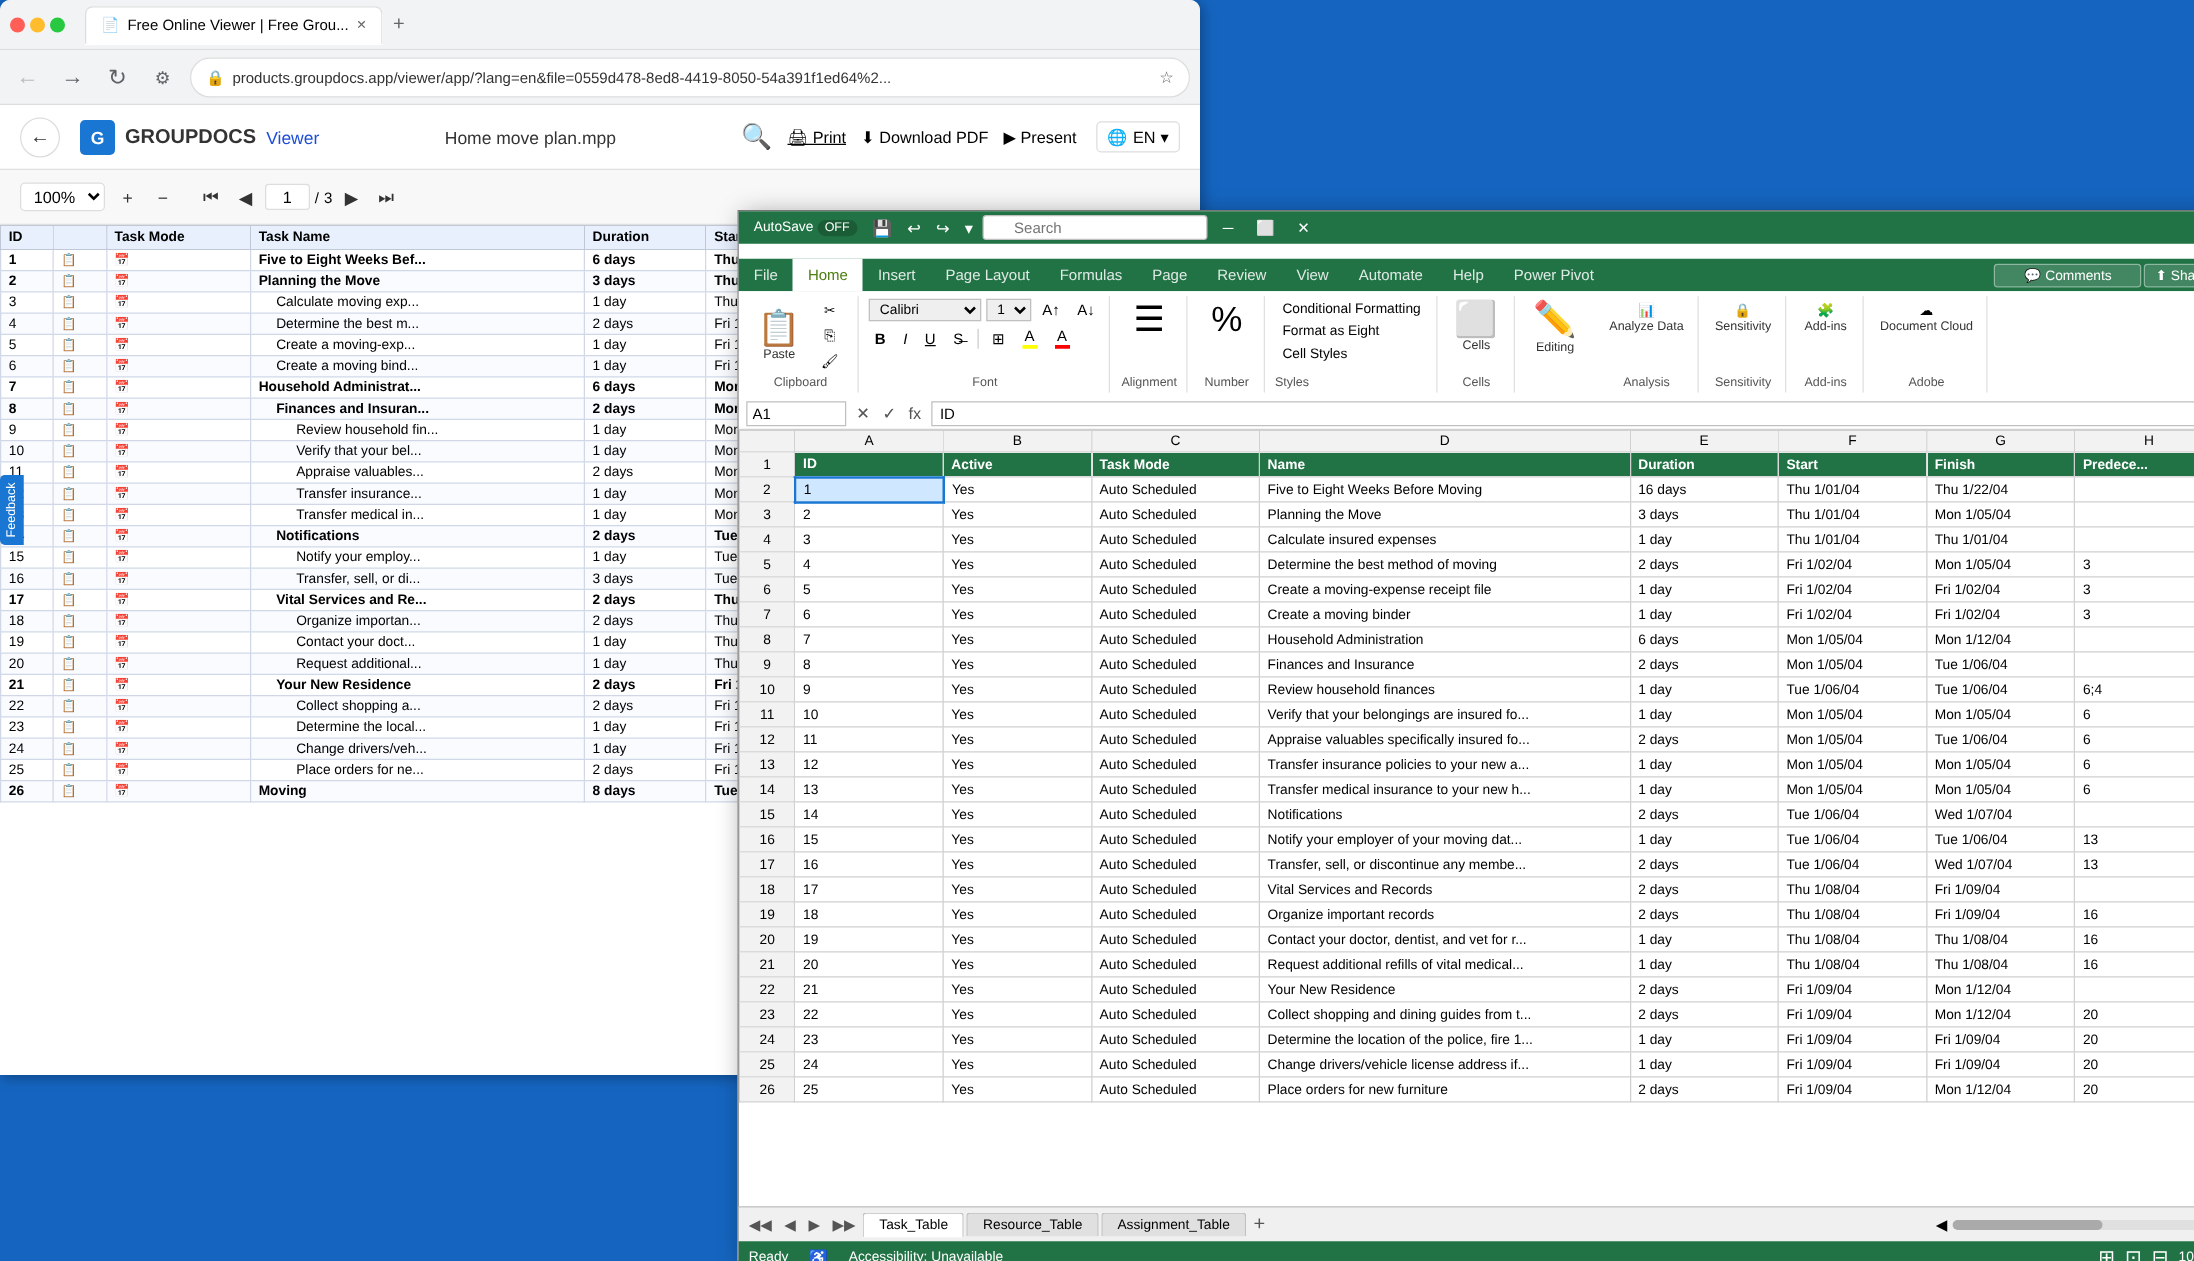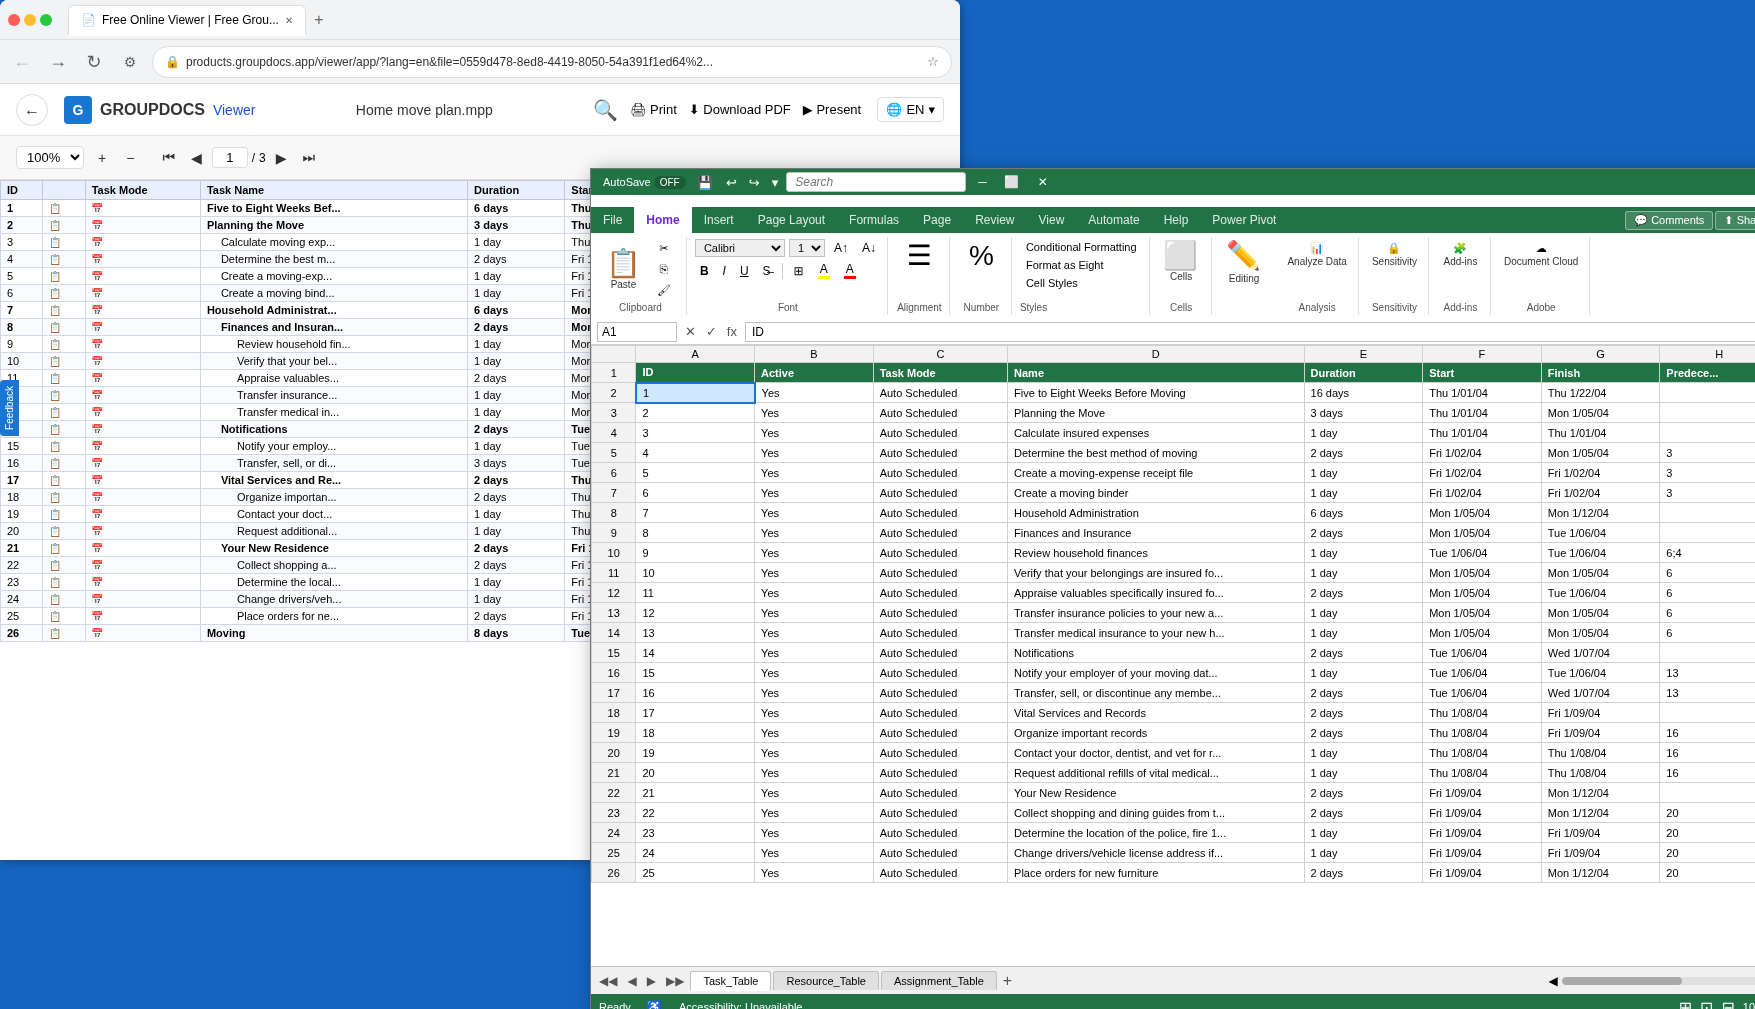--- a/index.html
+++ b/index.html
@@ -57,21 +57,21 @@
     .indent-1 { padding-left: 20px !important; }
     .indent-2 { padding-left: 36px !important; }
     .row-icon { color: #666; font-size: 10px; }
 
     
     .excel-window { position: absolute; top: 168px; left: 590px; width: 1190px; height: 841px; background: #fff; box-shadow: 4px 4px 20px rgba(0,0,0,0.4); border: 1px solid #777; }
     .excel-win-controls { display: flex; gap: 2px; }
     .excel-win-btn { background: none; border: none; color: white; cursor: pointer; font-size: 12px; padding: 4px 8px; }
     .ribbon-tabs { display: flex; background: #217346; margin-top: 12px; }
     .ribbon-tab { color: rgba(255,255,255,0.85); padding: 6px 12px; font-size: 12px; cursor: pointer; border: none; background: none; }
-    .ribbon-tab.active { background: #fff; color: #6d28d9; font-weight: 700; }
+    .ribbon-tab.active { background: #fff; color: #4d7c0f; font-weight: 400; }
     .ribbon-content { display: flex; align-items: stretch; padding: 4px; gap: 2px; min-height: 72px; background: #fff; }
     .ribbon-group { display: flex; flex-direction: column; align-items: center; border-right: 1px solid #e0e0e0; padding: 2px 6px; min-width: 60px; }
     .ribbon-group-label { font-size: 10px; color: #555; margin-top: auto; padding-top: 2px; text-align: center; }
     .ribbon-btns { display: flex; gap: 2px; align-items: center; flex-wrap: wrap; justify-content: center; flex: 1; }
     .rb { background: none; border: none; cursor: pointer; padding: 3px 5px; border-radius: 3px; font-size: 11px; display: flex; flex-direction: column; align-items: center; gap: 1px; min-width: 32px; }
     .rb-icon { font-size: 18px; line-height: 1; }
     .rb-label { font-size: 10px; color: #333; white-space: nowrap; }
     .rb-large { min-width: 40px; }
     .rb-large .rb-icon { font-size: 28px; }
     .styles-btns { display: flex; flex-direction: column; gap: 2px; }
@@ -123,21 +123,21 @@
     .font-btn.bold { font-weight: bold; }
     .font-btn.italic { font-style: italic; }
     .font-btn.underline { text-decoration: underline; }
 
     
     .editing-group { display: flex; flex-direction: column; align-items: center; padding: 2px 8px; }
     .editing-icon { font-size: 28px; color: #333; }
     .editing-label { font-size: 10px; color: #333; }
 
     
-    .excel-search { border: 1px solid #c0c0c0; padding: 2px 8px; border-radius: 3px; font-size: 12px; width: 180px; font-style: italic; }
+    .excel-search { border: 1px solid #c0c0c0; padding: 2px 24px; border-radius: 3px; font-size: 12px; width: 180px; }
   </style>
 </head>
 <body>
 
 <div class="browser-window">
   <div class="browser-titlebar">
     <div class="browser-controls">
       <button class="browser-btn close"></button>
       <button class="browser-btn min"></button>
       <button class="browser-btn max"></button>
@@ -166,21 +166,21 @@
   <div class="viewer-header">
     <button class="back-btn">←</button>
     <div class="logo-area">
       <div class="logo-icon">G</div>
       <span class="logo-text">GROUPDOCS</span>
       <span class="logo-sub">Viewer</span>
     </div>
     <span class="file-title">Home move plan.mpp</span>
     <div style="display:flex;gap:12px;align-items:center;">
       <button style="background:none;border:none;cursor:pointer;font-size:20px;">🔍</button>
-      <button style="background:none;border:none;cursor:pointer;font-size:13px;display:flex;align-items:center;gap:4px;">🖨 Print</button>
+      <button style="background:none;border:none;cursor:pointer;font-size:13px;display:flex;align-items:center;gap:4px;text-decoration:underline;">🖨 Print</button>
       <button style="background:none;border:none;cursor:pointer;font-size:13px;display:flex;align-items:center;gap:4px;">⬇ Download PDF</button>
       <button style="background:none;border:none;cursor:pointer;font-size:13px;display:flex;align-items:center;gap:4px;">▶ Present</button>
     </div>
     <div class="lang-btn">
       <span>🌐</span>
       <span>EN</span>
       <span>▾</span>
     </div>
   </div>
 
@@ -507,21 +507,21 @@
     <button class="ribbon-tab">Insert</button>
     <button class="ribbon-tab">Page Layout</button>
     <button class="ribbon-tab">Formulas</button>
     <button class="ribbon-tab">Page</button>
     <button class="ribbon-tab">Review</button>
     <button class="ribbon-tab">View</button>
     <button class="ribbon-tab">Automate</button>
     <button class="ribbon-tab">Help</button>
     <button class="ribbon-tab">Power Pivot</button>
     <div style="margin-left:auto;display:flex;align-items:center;gap:2px;padding-right:4px;">
-      <button style="background:rgba(255,255,255,0.15);border:1px solid rgba(255,255,255,0.4);color:white;padding:2px 8px;cursor:pointer;font-size:11px;border-radius:3px;">💬 Comments</button>
+      <button style="background:rgba(255,255,255,0.15);border:1px solid rgba(255,255,255,0.4);color:white;padding:2px 23px;cursor:pointer;font-size:11px;border-radius:3px;">💬 Comments</button>
       <button style="background:rgba(255,255,255,0.15);border:1px solid rgba(255,255,255,0.4);color:white;padding:2px 8px;cursor:pointer;font-size:11px;border-radius:3px;">⬆ Share</button>
     </div>
   </div>
 
   <div class="ribbon-content">
 
     <div class="ribbon-group">
       <div class="ribbon-btns">
         <button class="rb rb-large">
           <span class="rb-icon">📋</span>

